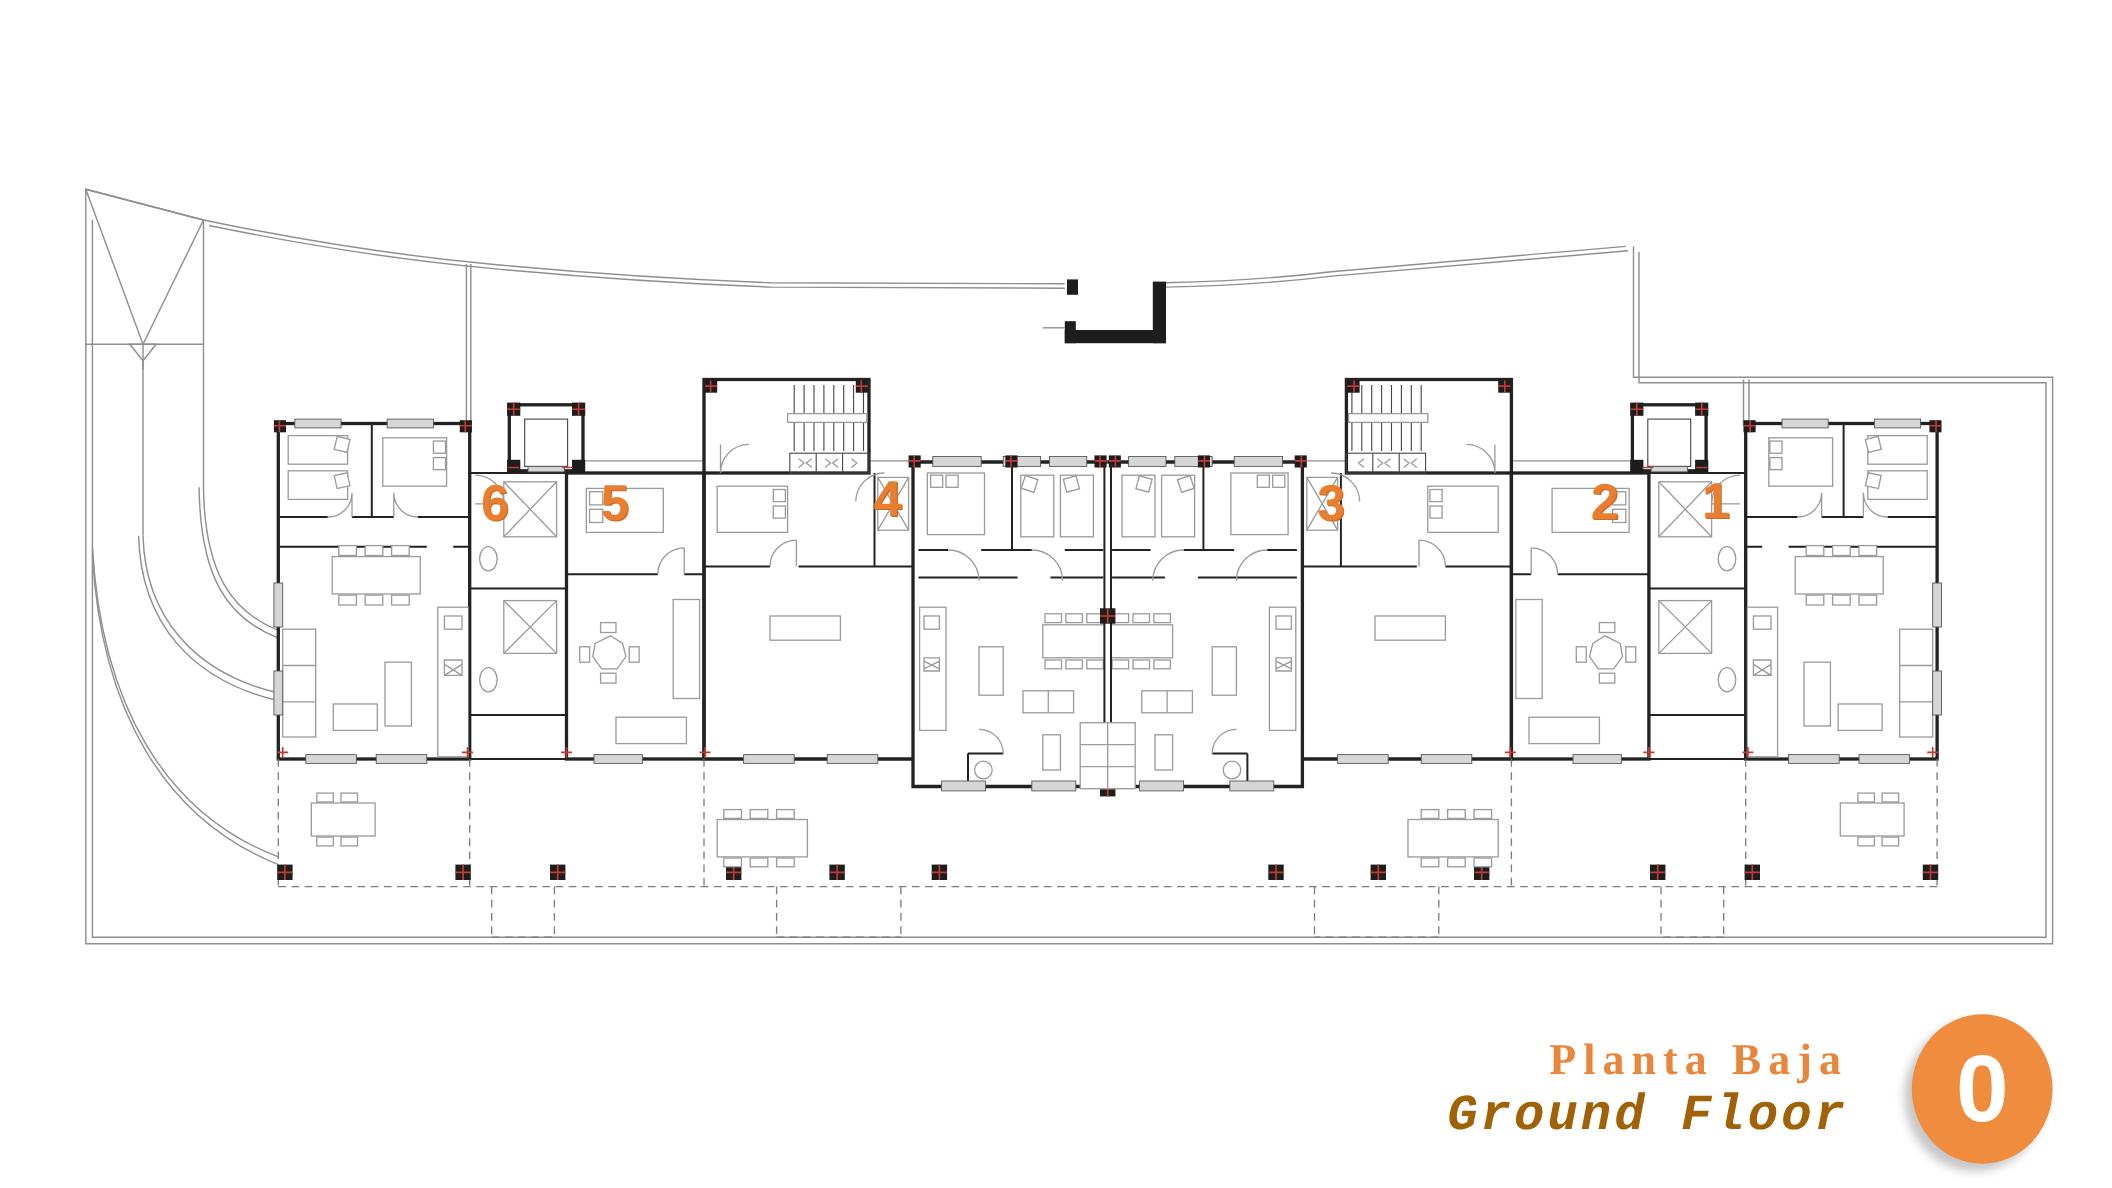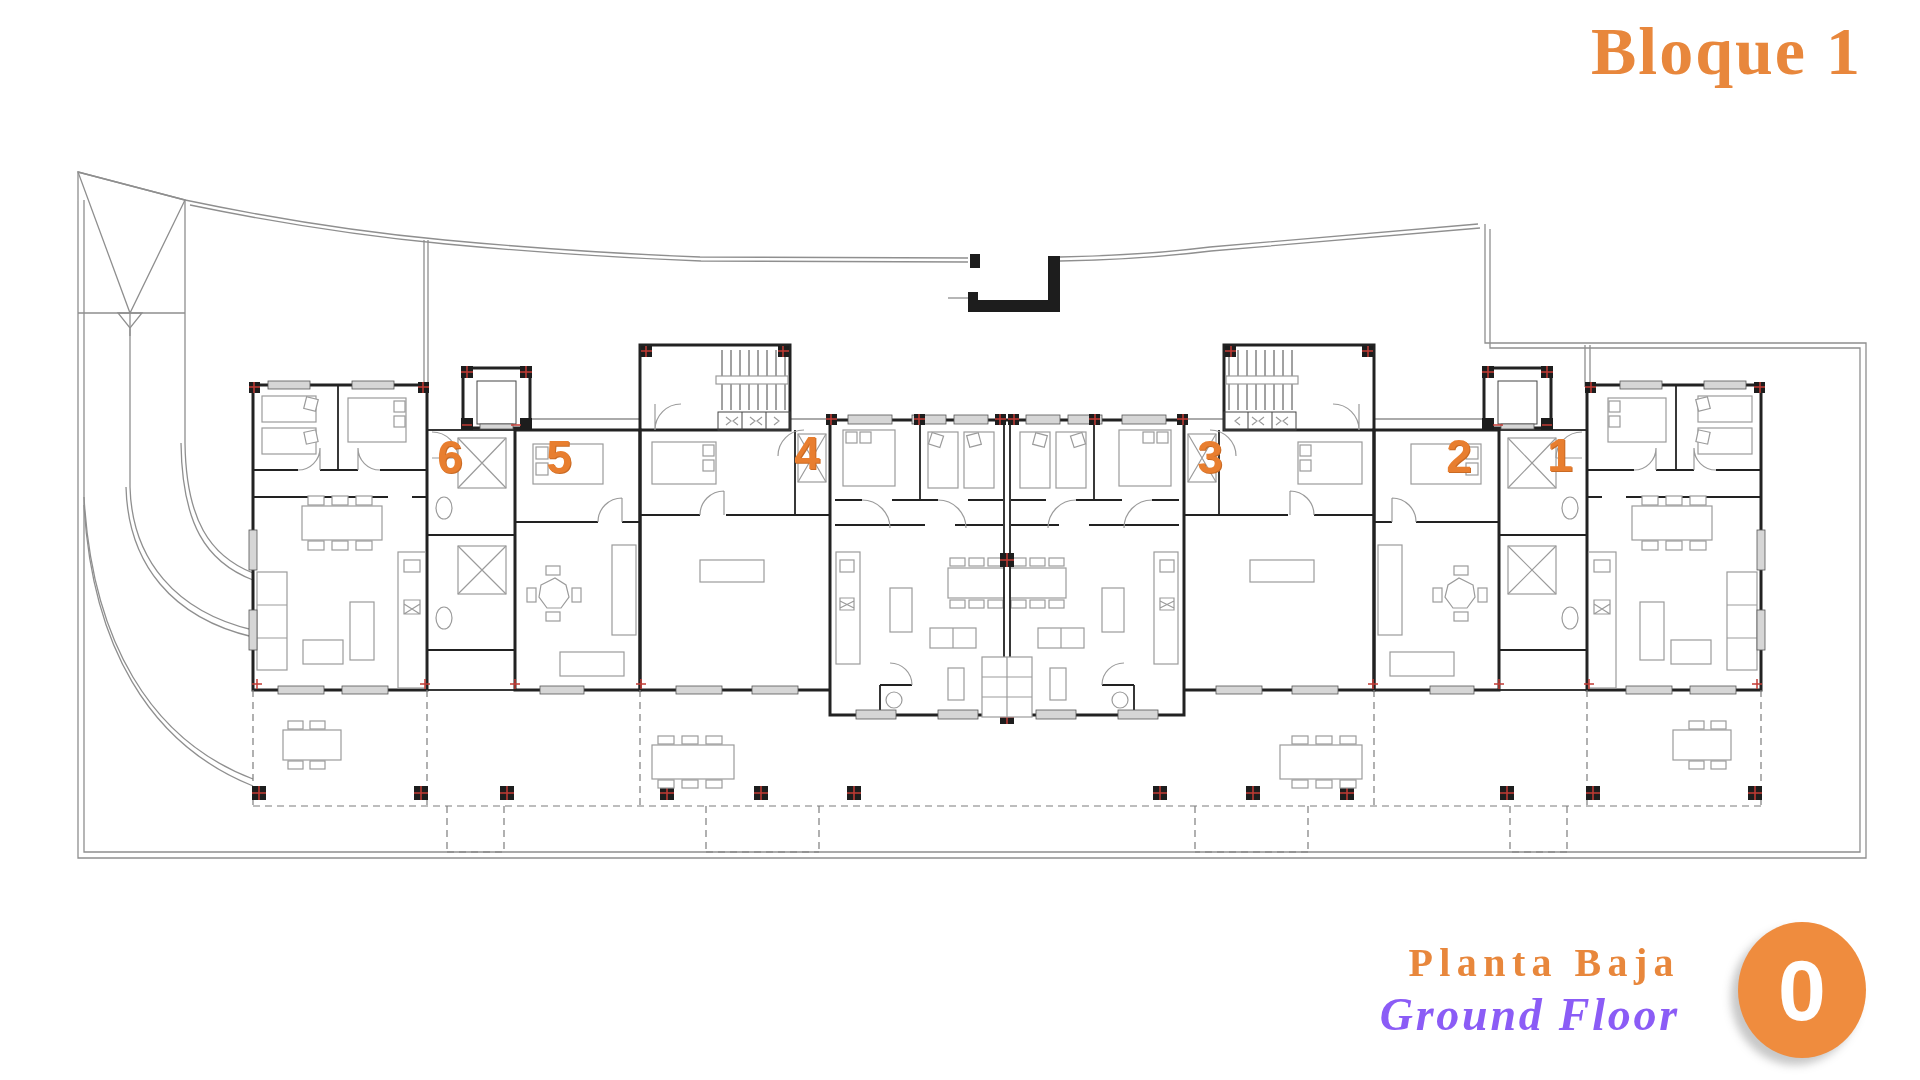--- a/index.html
+++ b/index.html
@@ -274,29 +274,28 @@
       <rect class="blk" x="1000" y="553" width="14" height="14"></rect>
       <path class="red" d="M1000,560 h14 M1007,553 v14"></path>
       <rect class="blk" x="1000" y="710" width="14" height="14"></rect>
       <path class="red" d="M1000,717 h14 M1007,710 v14"></path>
 
       <rect class="furn" x="982" y="657" width="50" height="60"></rect>
       <path class="furnl" d="M1007,657 v60 M982,677 h50 M982,697 h50"></path>
     </g>
   </svg>
 
-  <div class="block-title accent" style="color: rgb(232, 135, 60);">Bloque 1</div>
 
   <div class="unit-num" style="left: 450px; top: 457px; color: rgb(232, 126, 47);">6</div>
   <div class="unit-num" style="left: 559px; top: 457px; color: rgb(232, 126, 47);">5</div>
   <div class="unit-num" style="left: 807px; top: 453px; color: rgb(232, 126, 47);">4</div>
   <div class="unit-num" style="left: 1210px; top: 457px; color: rgb(232, 126, 47);">3</div>
   <div class="unit-num" style="left: 1459px; top: 456px; color: rgb(232, 126, 47);">2</div>
   <div class="unit-num" style="left: 1560px; top: 455px; color: rgb(232, 126, 47);">1</div>
 
   <div class="footer-text floor-es accent" style="color: rgb(232, 135, 60);">Planta Baja</div>
-  <div class="footer-text floor-en accent" style="color: #8b5cf6;">Ground Floor</div>
+  <div class="footer-text floor-en accent" style="color: #a16207; font-family: Liberation Mono, monospace;">Ground Floor</div>
 
   <div class="floor-badge" style="background: rgb(239, 140, 62);">
     <span>0</span>
   </div>
 
 </div>
 
 </body></html>

